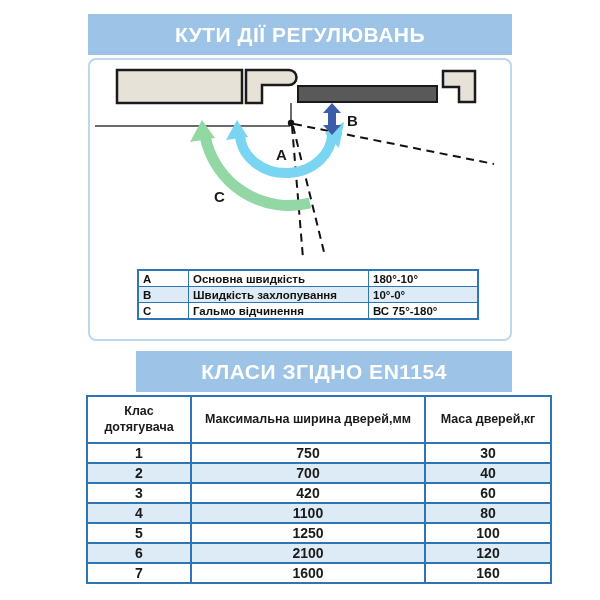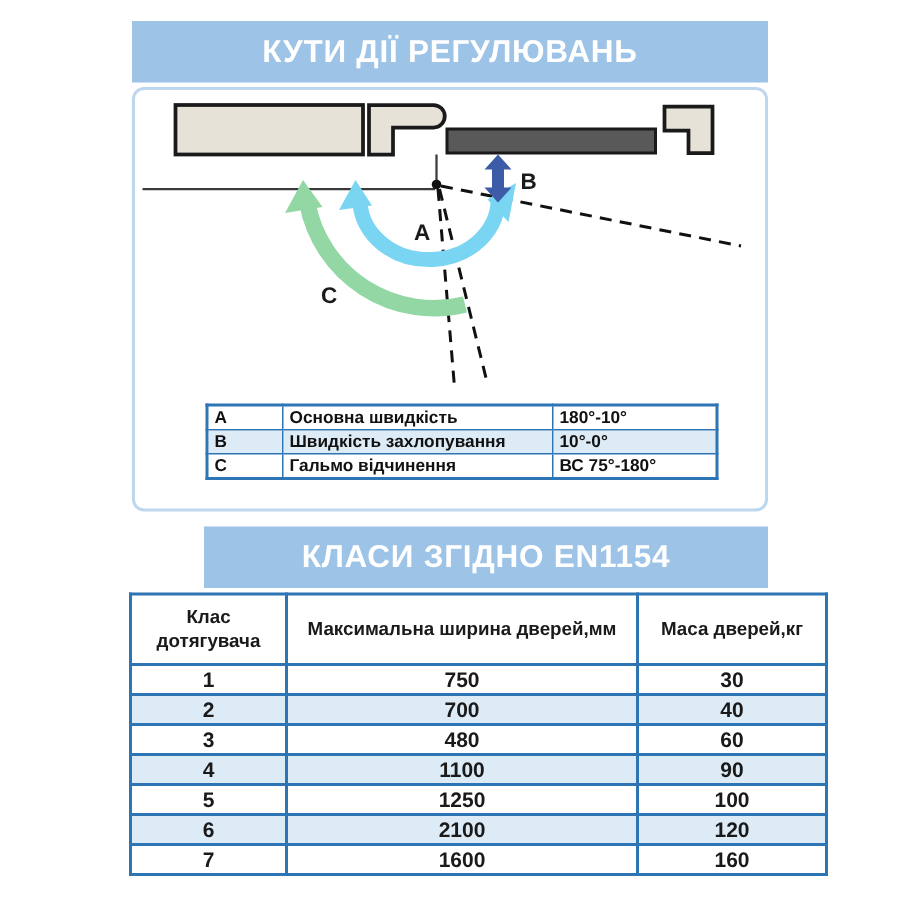--- a/index.html
+++ b/index.html
@@ -105,27 +105,27 @@
         <td>750</td>
         <td>30</td>
       </tr>
       <tr class="alt">
         <td>2</td>
         <td>700</td>
         <td>40</td>
       </tr>
       <tr>
         <td>3</td>
-        <td>480</td>
+        <td>420</td>
         <td>60</td>
       </tr>
       <tr class="alt">
         <td>4</td>
         <td>1100</td>
-        <td>90</td>
+        <td>80</td>
       </tr>
       <tr>
         <td>5</td>
         <td>1250</td>
         <td>100</td>
       </tr>
       <tr class="alt">
         <td>6</td>
         <td>2100</td>
         <td>120</td>

